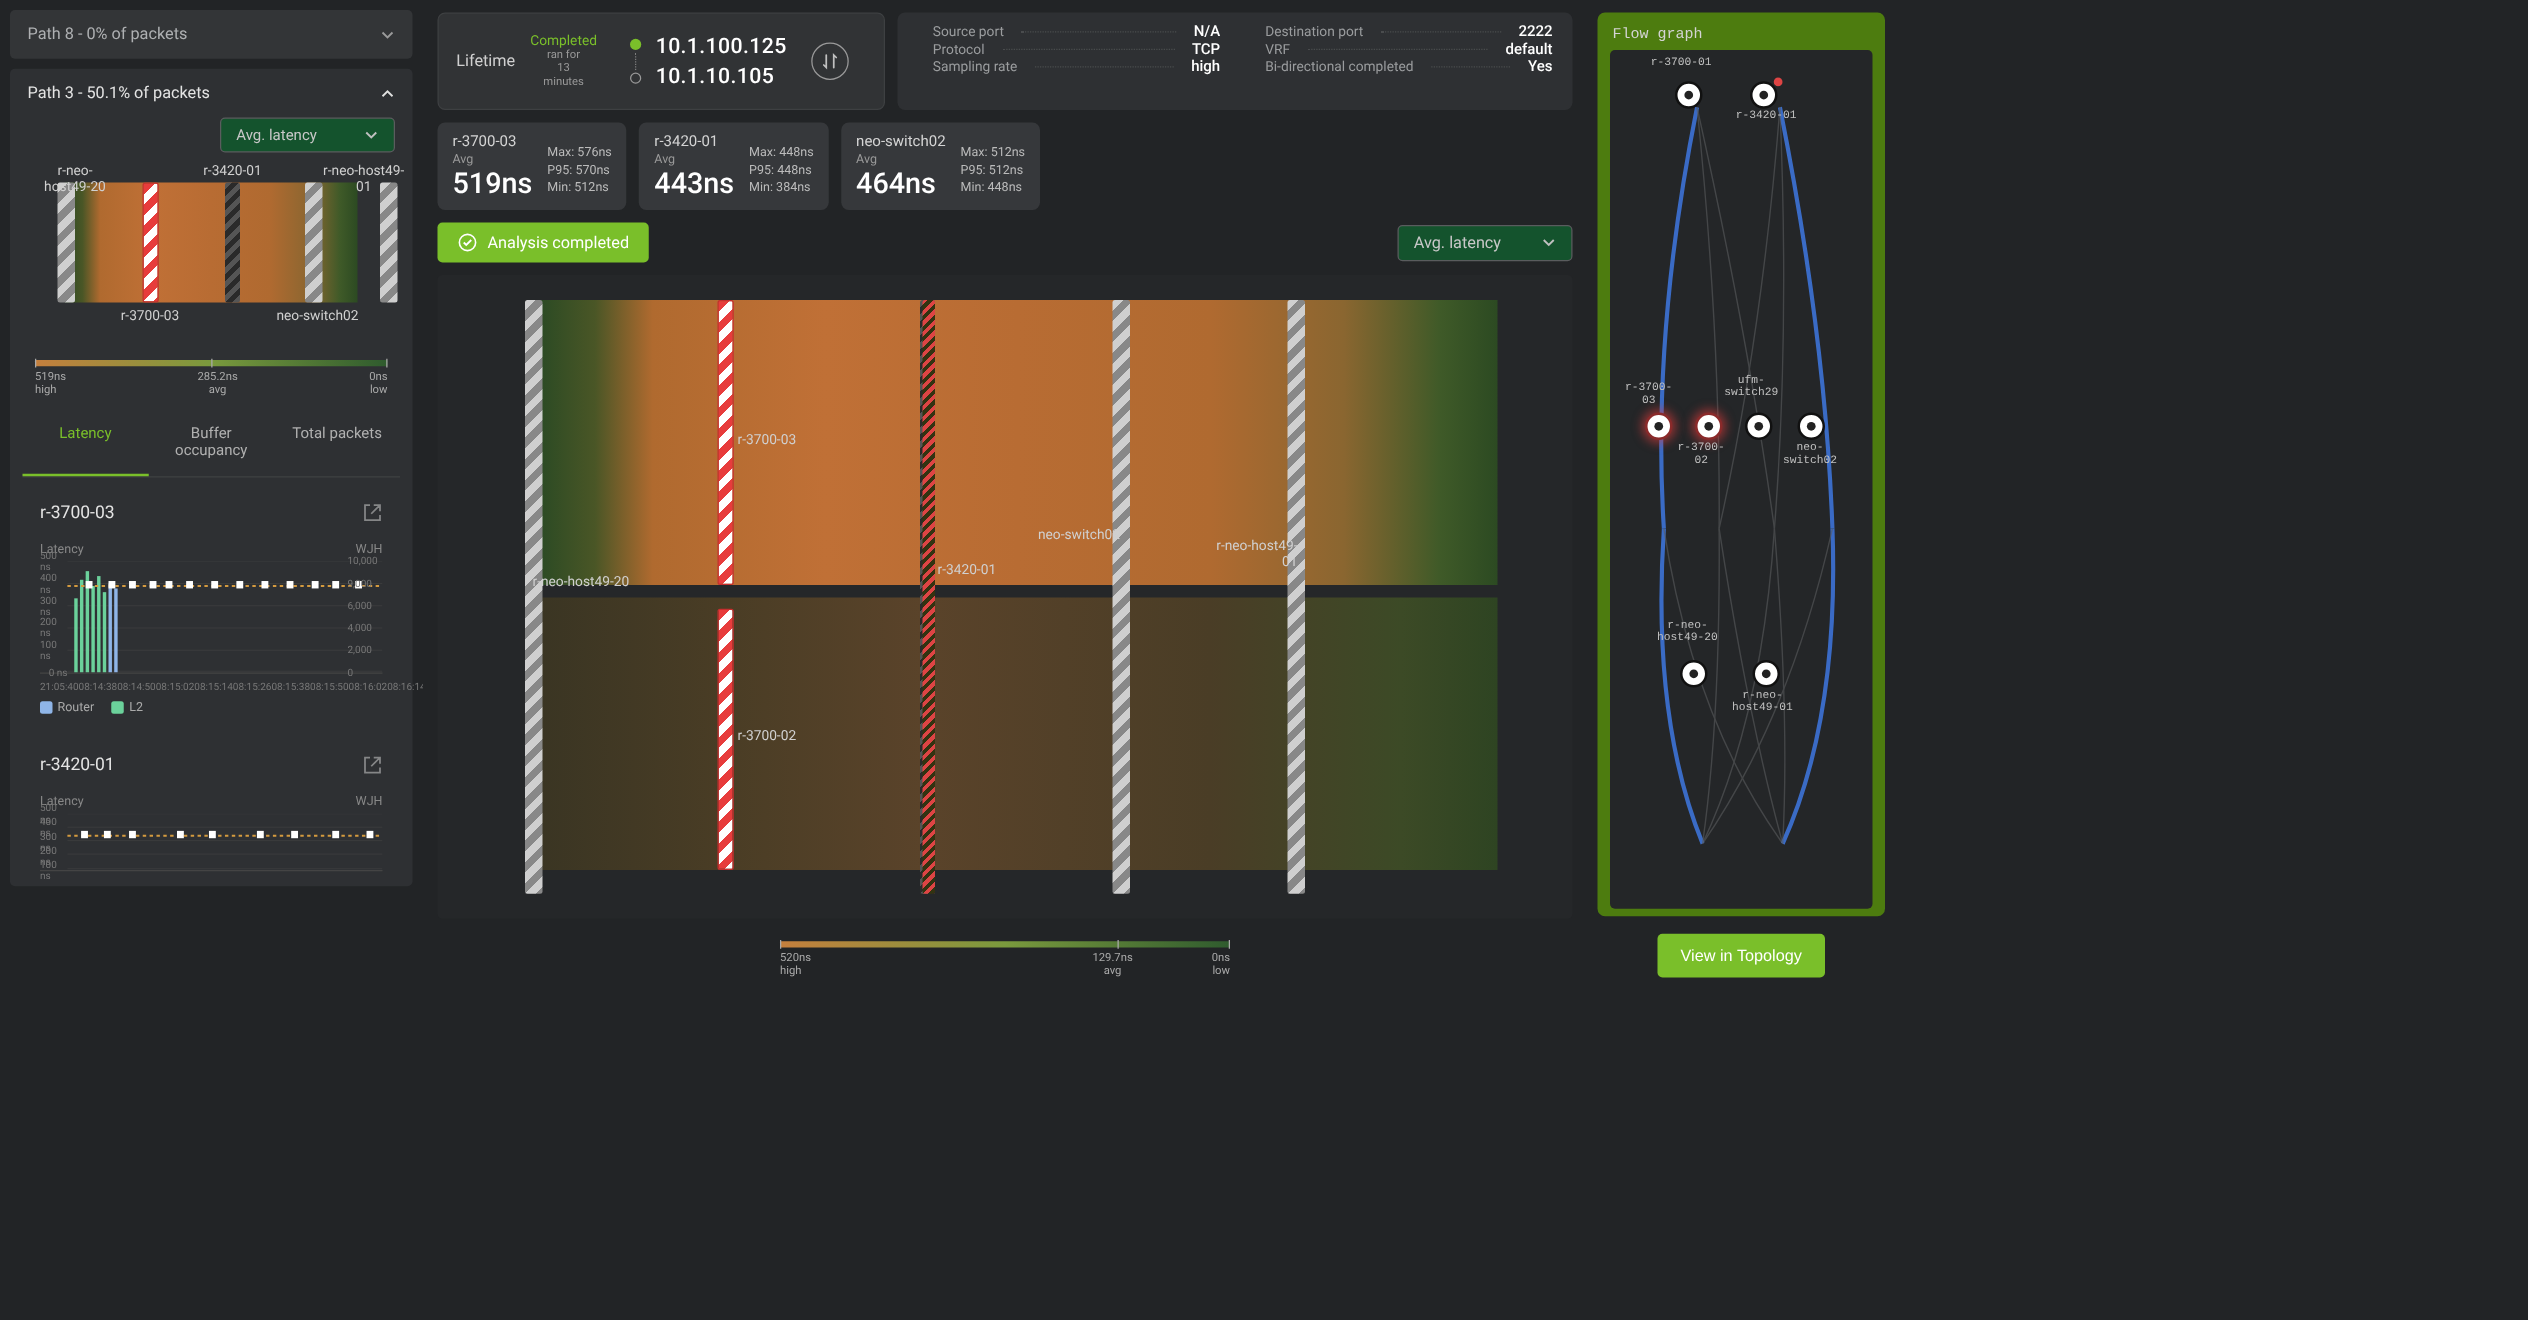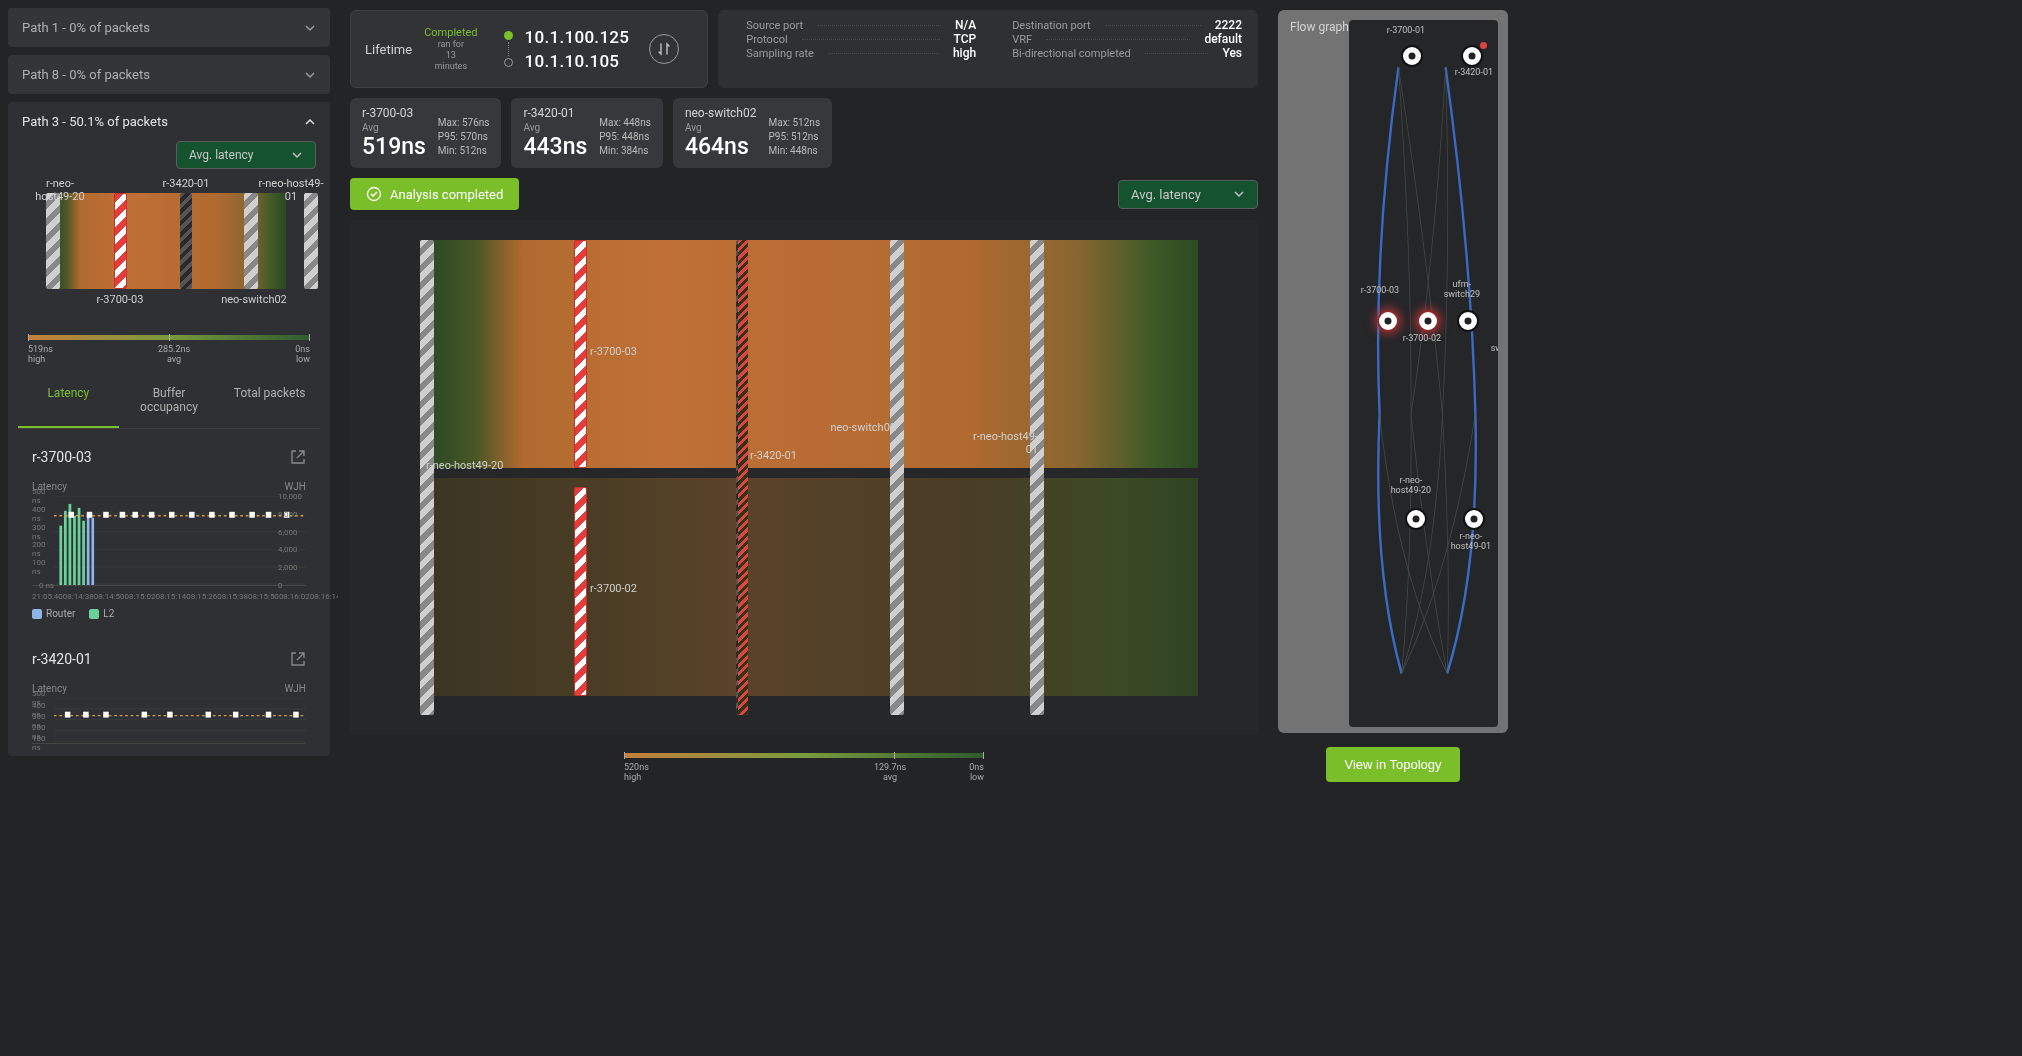--- a/index.html
+++ b/index.html
@@ -121,21 +121,21 @@
 .pillar.red { background: repeating-linear-gradient(135deg,#e73c3c 0 6px,#fff 6px 12px); width:13px; border:1px solid #c62e2e;}
 .pillar.redthin { background: repeating-linear-gradient(135deg,#d44 0 3px,#331 3px 6px); width:10px;}
 .bgflow {
   position:absolute; top:0; height:100%;
   background: linear-gradient(90deg,
     #2a4a24 0%, #4a5626 6%, #b06a2f 12%, #c07036 30%, #b86c33 50%,
     #b06a30 70%, #8a6630 84%, #3f5a28 94%, #2c4a22 100%);
 }
 
 
-.fg-box { background:#737373; border-radius:6px; padding:10px 10px 6px; flex:1; display:flex; }
+.fg-box { background:#4d7c0f; border-radius:6px; padding:10px 10px 6px; flex:1; display:flex; flex-direction:column;font-family:Liberation Mono, monospace;}
 .fg-title { font-size:12px; color:#d4d4d4; margin-bottom:6px; padding-left:2px;}
 .fg-canvas { flex:1; position:relative; background:#242628; border-radius:4px; overflow:hidden;}
 .node {
   position:absolute; width:22px; height:22px; border-radius:50%;
   background:#fff; border:2px solid #111; display:flex; align-items:center; justify-content:center;
 }
 .node.glow { box-shadow: 0 0 8px 3px rgba(220,60,60,.55); border-color:#8a2a2a; }
 .node-txt { position:absolute; font-size:9px; color:#c0c0c0; text-align:center; line-height:1.1; }
 .topo-btn {
   background:#7abf2a; color:#fff; border:none; border-radius:4px; padding:10px 18px; font-size:13px; cursor:pointer; align-self:center; margin:4px auto 0;
@@ -145,28 +145,20 @@
 .axis-ticks { position:absolute; bottom:-16px; left:0; right:0; display:flex; justify-content:space-between; font-size:8px; color:#777;}
 .y-ticks { position:absolute; left:0; top:0; bottom:0;}
 .y-ticks span { position:absolute; font-size:8px; color:#777; right:0; transform:translateY(-50%);}
 </style>
 </head>
 <body>
 
 <div class="app">
 
   <div class="sidebar">
-    <div class="accordion">
-      <span>Path 1 - 0% of packets</span>
-      <span class="chev">
-        <svg viewBox="0 0 12 12">
-            <path d="M2 4l4 4 4-4" stroke="#9a9a9a" stroke-width="1.5" fill="none"></path>
-          </svg>
-      </span>
-    </div>
     <div class="accordion">
       <span>Path 8 - 0% of packets</span>
       <span class="chev">
         <svg viewBox="0 0 12 12">
             <path d="M2 4l4 4 4-4" stroke="#9a9a9a" stroke-width="1.5" fill="none"></path>
           </svg>
       </span>
     </div>
 
     <div class="panel path3">

